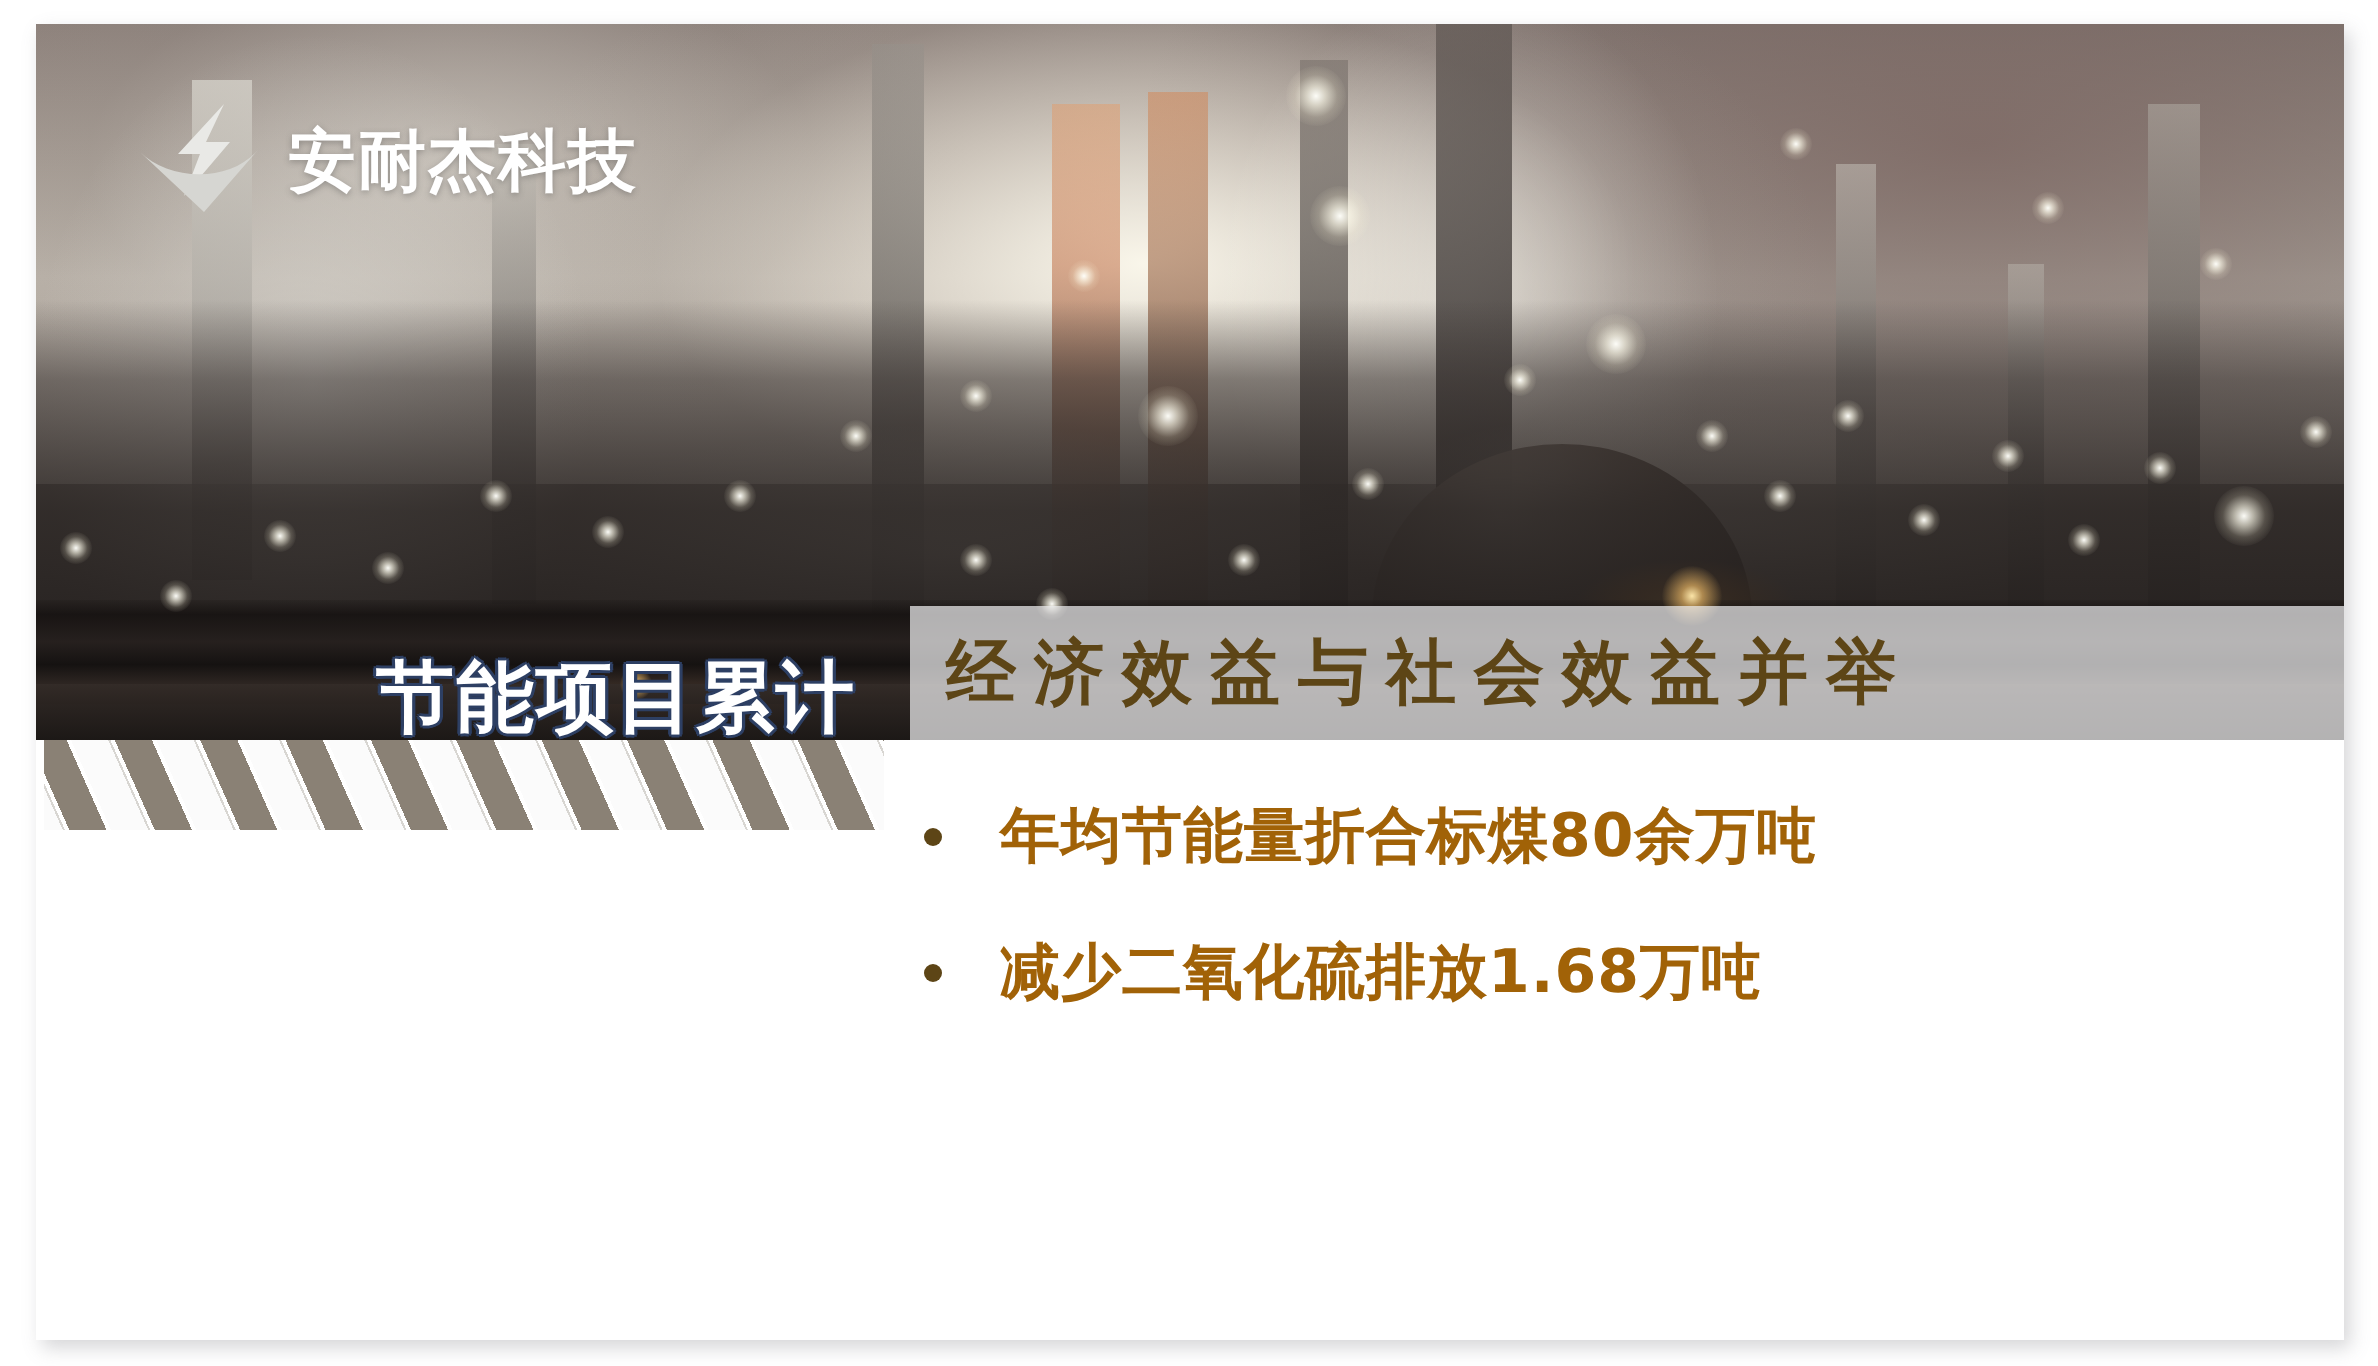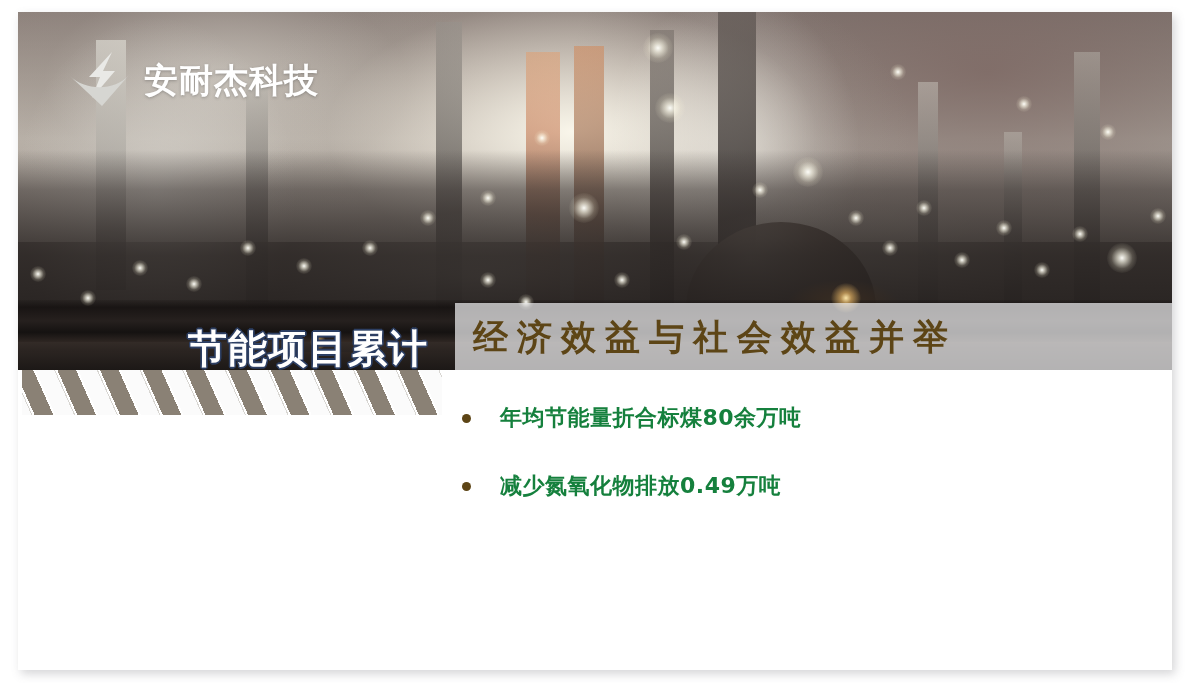--- a/index.html
+++ b/index.html
@@ -251,23 +251,23 @@
   }
   .bullet-dot {
     flex: 0 0 auto;
     width: 9px; height: 9px;
     border-radius: 50%;
     background: #5d4516;
     margin-left: 14px;
     margin-right: 29px;
   }
   .bullet-text {
-    font-size: 22px;
+    font-size: 30px;
     font-weight: bold;
-    color: #15803d;
+    color: #a16207;
     white-space: nowrap;
     letter-spacing: 0.5px;
   }
 </style>
 </head>
 <body>
 
 <div id="slide">
 
   <div id="photo">
@@ -349,17 +349,17 @@
     <div class="stripes"></div>
   </div>
 
   <div id="bullets">
     <div class="bullet-row">
       <span class="bullet-dot"></span>
       <span class="bullet-text">年均节能量折合标煤80余万吨</span>
     </div>
     <div class="bullet-row">
       <span class="bullet-dot"></span>
-      <span class="bullet-text">减少氮氧化物排放0.49万吨</span>
+      <span class="bullet-text">减少二氧化硫排放1.68万吨</span>
     </div>
   </div>
 
 </div>
 
 </body></html>

